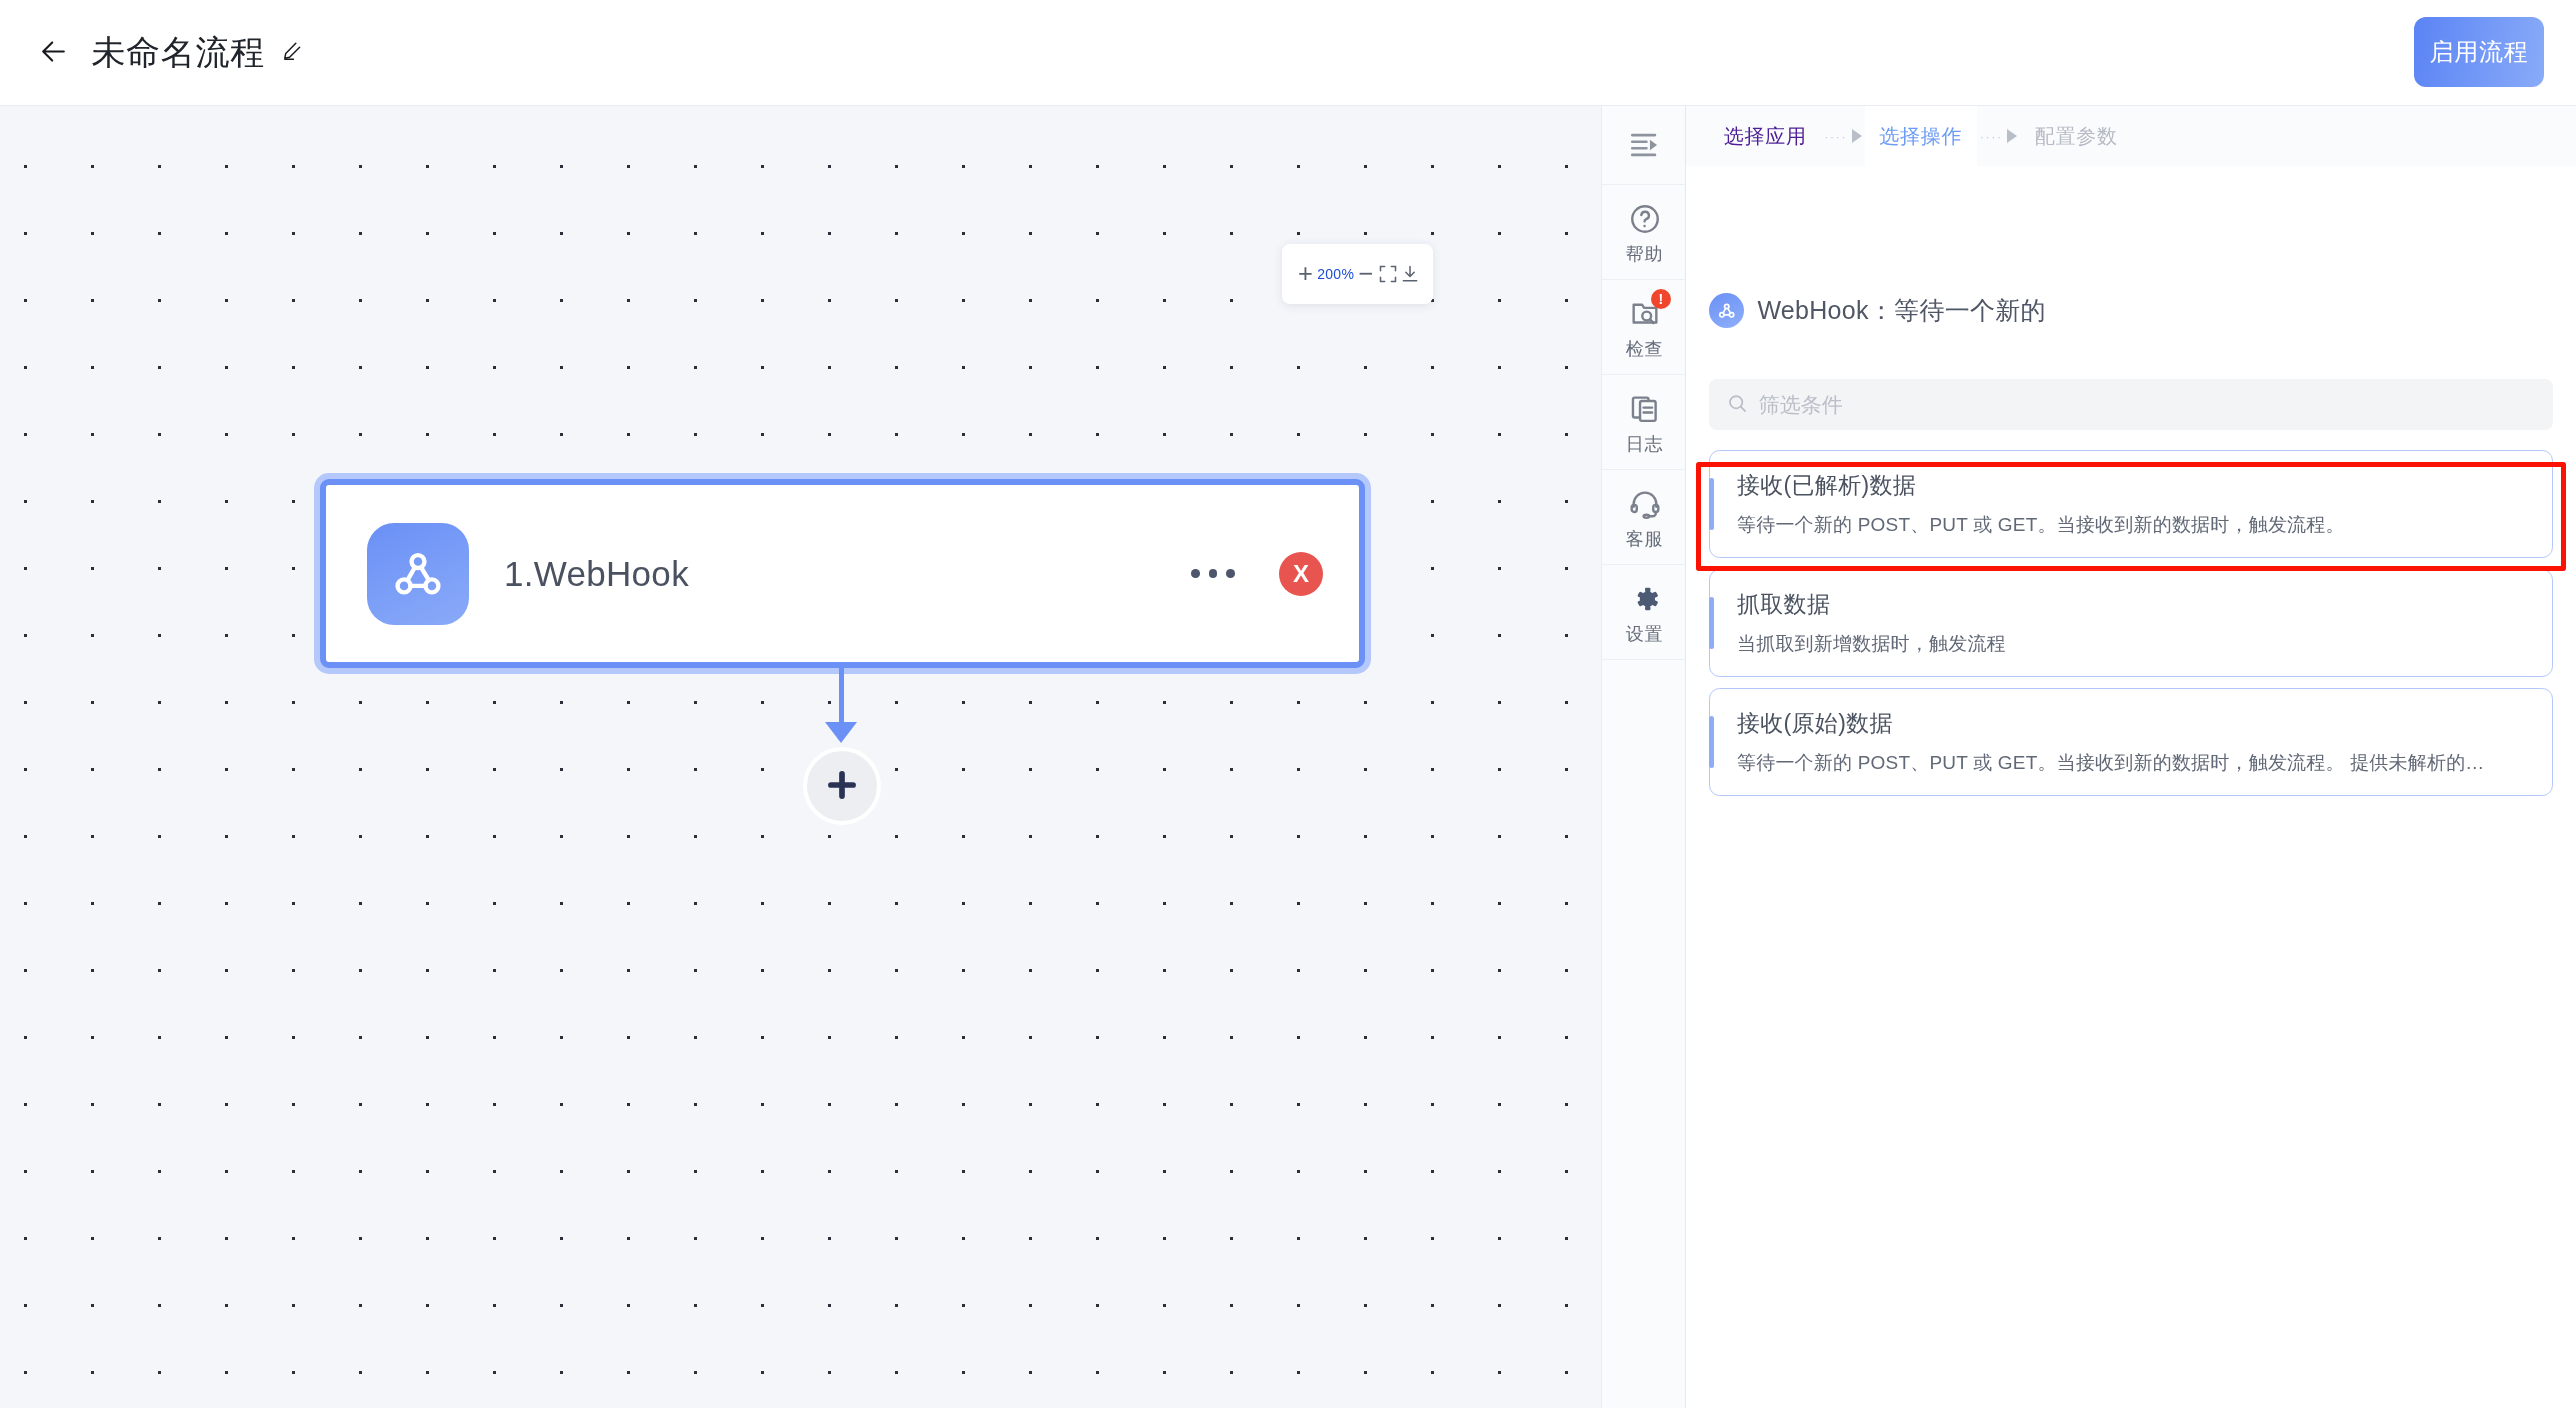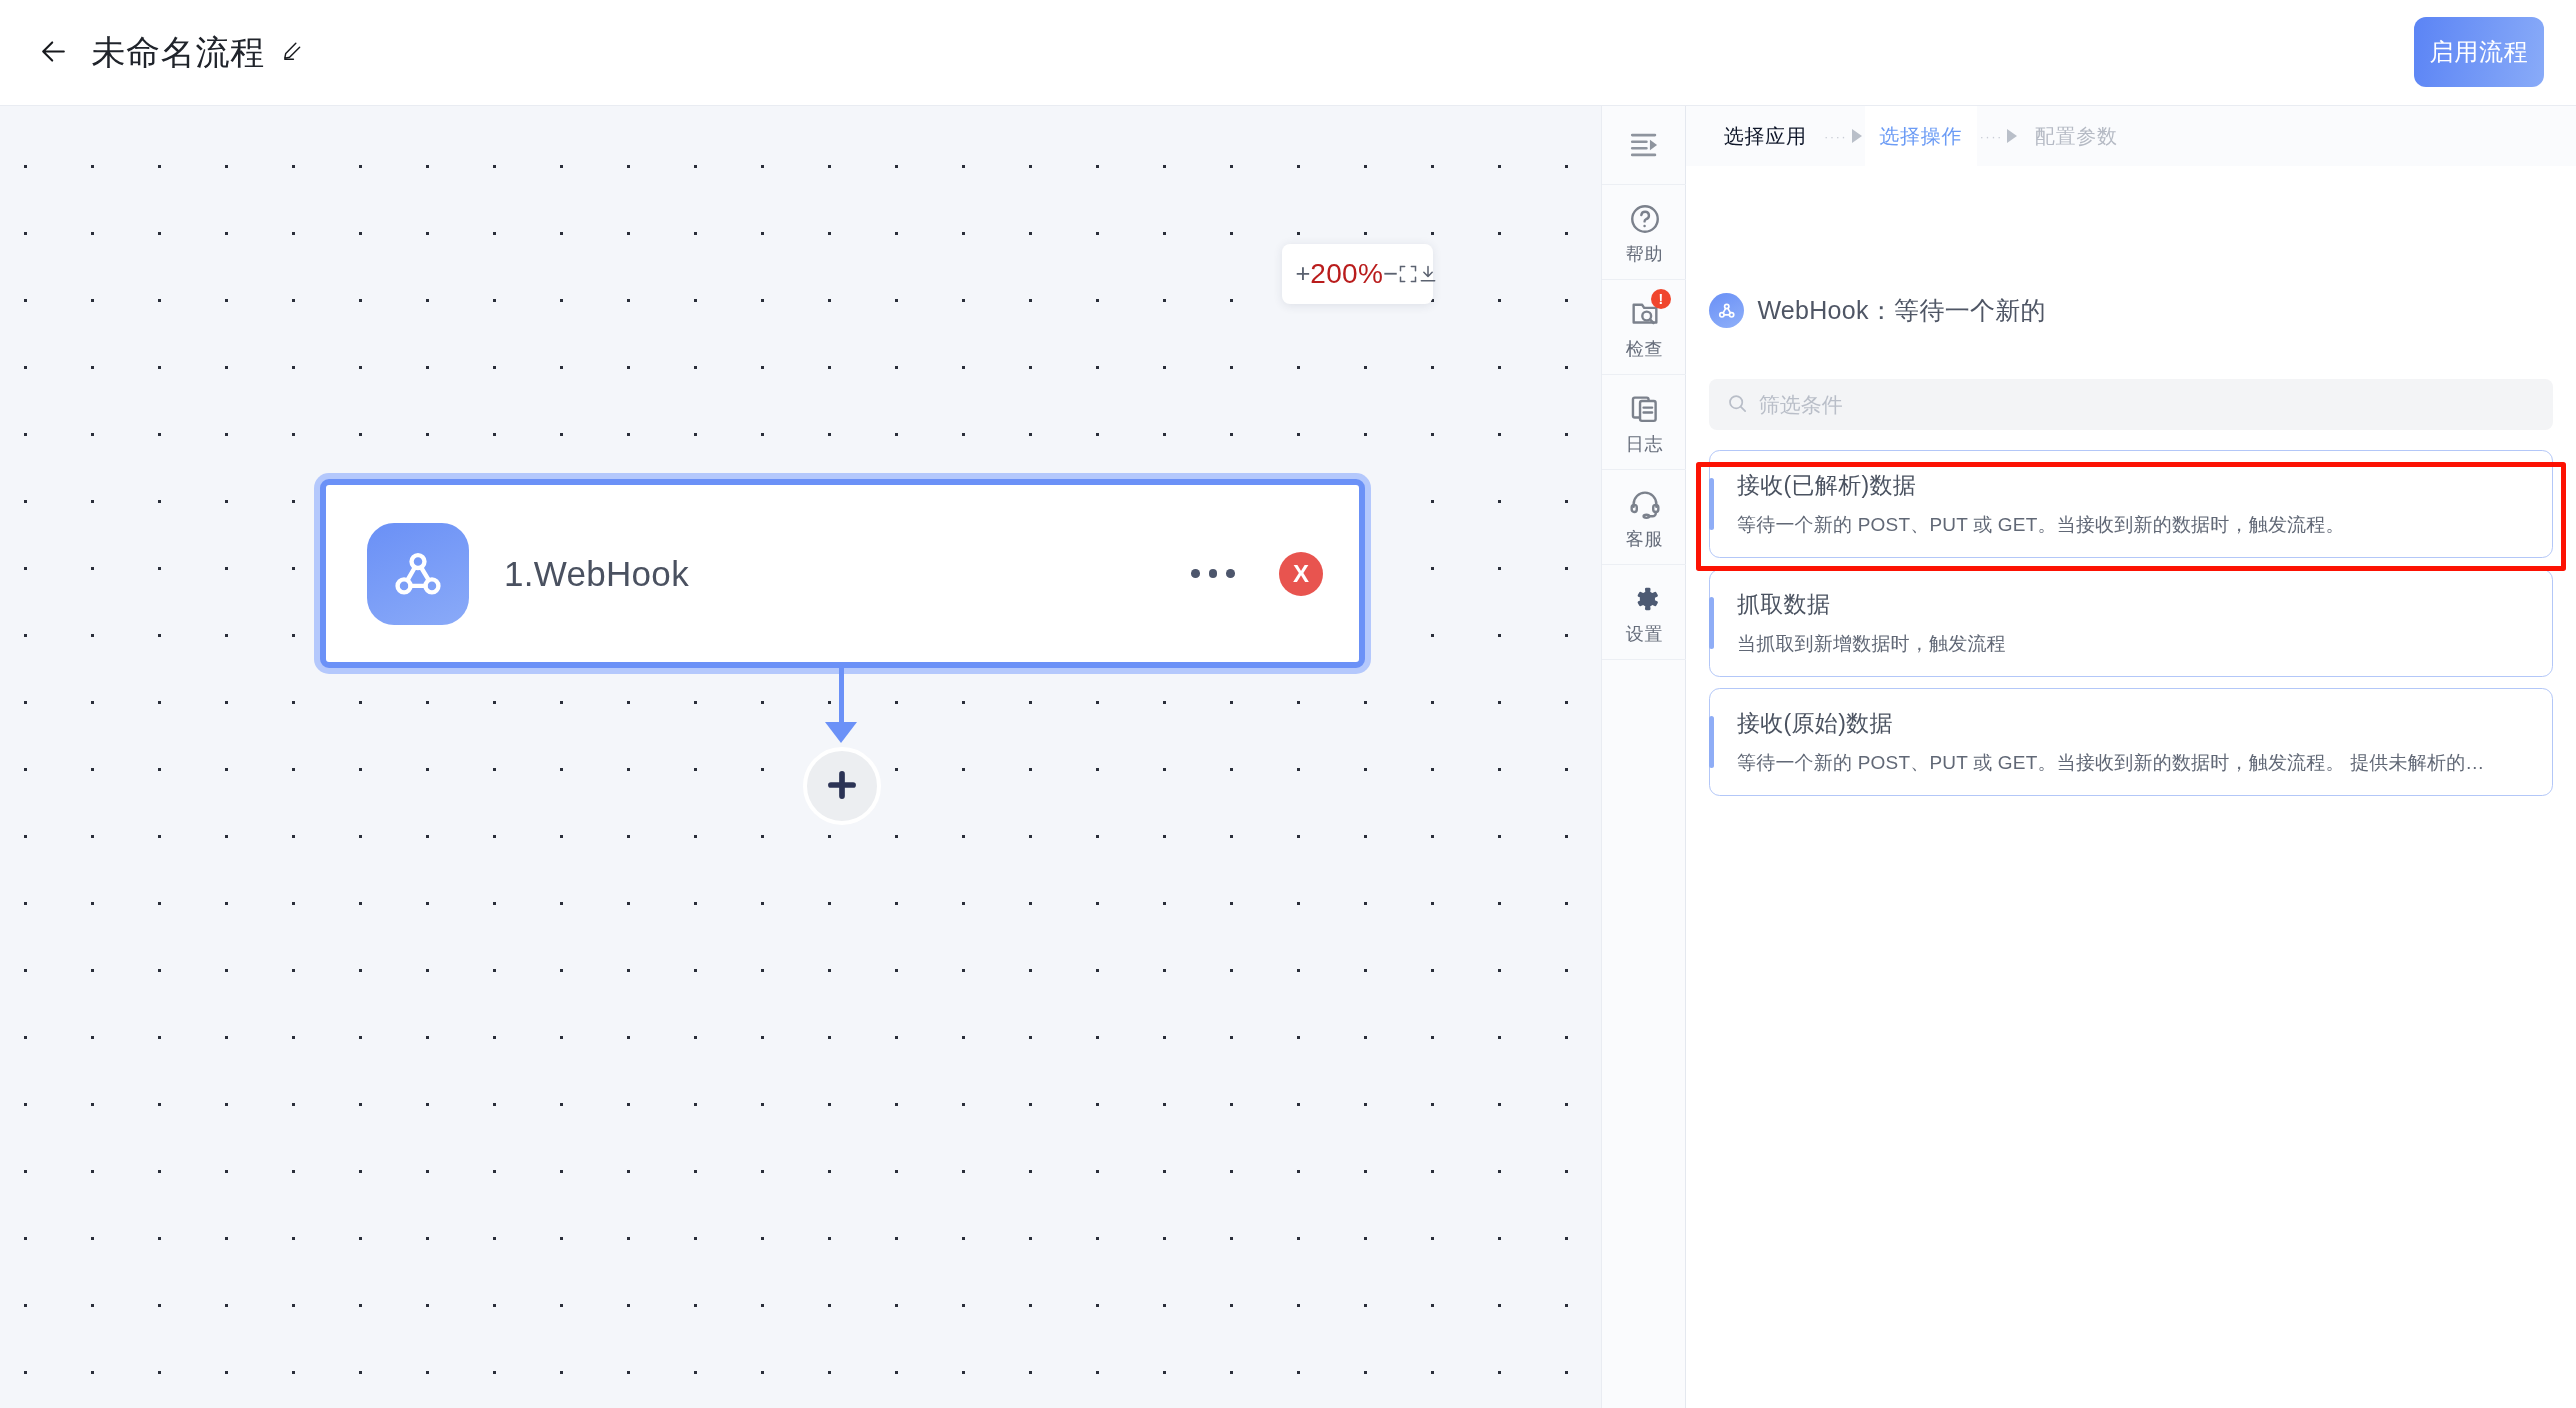--- a/index.html
+++ b/index.html
@@ -62,21 +62,21 @@
   .zoom-bar {
     position: absolute; left: 1282px; top: 138px;
     width: 151px; height: 60px;
     background: #ffffff; border-radius: 8px;
     box-shadow: 0 1.3px 9.4px rgba(40,50,80,0.10);
     display: flex; align-items: center; justify-content: space-between;
     padding: 0 13.4px;
   }
   .zb-item { cursor: pointer; display: flex; align-items: center; justify-content: center; }
   .zb-plus, .zb-minus { font-size: 25.5px; color: #5b6270; line-height: 1; width: 20px; height: 23px;}
-  .zb-pct { font-size: 28px; color: #b91c1c; letter-spacing: 0.3px; }
+  .zb-pct { font-size: 14px; color: #1d4ed8; letter-spacing: 0.3px; }
   .zb-icon svg { width: 20px; height: 20px; display: block; }
 
   
   .node {
     position: absolute; left: 320px; top: 373px;
     width: 1045px; height: 189px;
     background: #ffffff;
     border: 6px solid #6b91f7;
     border-radius: 9px;
     box-shadow: 0 0 0 6px #b4c8fc;
@@ -172,21 +172,21 @@
     width: 890px; height: 60px;
     display: flex; align-items: stretch;
     padding-left: 23px;
     background: #fafbfd;
   }
   .step {
     display: flex; align-items: center;
     font-size: 20px; letter-spacing: 0.7px;
     padding: 0 14.8px; cursor: pointer; white-space: nowrap;
   }
-  .step.done { color: #0f172a; background: transparent; }
+  .step.done { color: #4c1d95; background: transparent; }
   .step.active { color: #6b9bf5; background: #ffffff; }
   .step.todo { color: #b5bac4; background: transparent; }
   .step-sep {
     display: flex; align-items: center; gap: 4.7px;
     padding: 0 2.7px; color: #c3c8d2;
   }
   .step-sep .dots { font-size: 13.4px; letter-spacing: 1.3px; color: #c9cdd6; }
   .step-sep .tri {
     width: 0; height: 0;
     border-top: 7.4px solid transparent;

